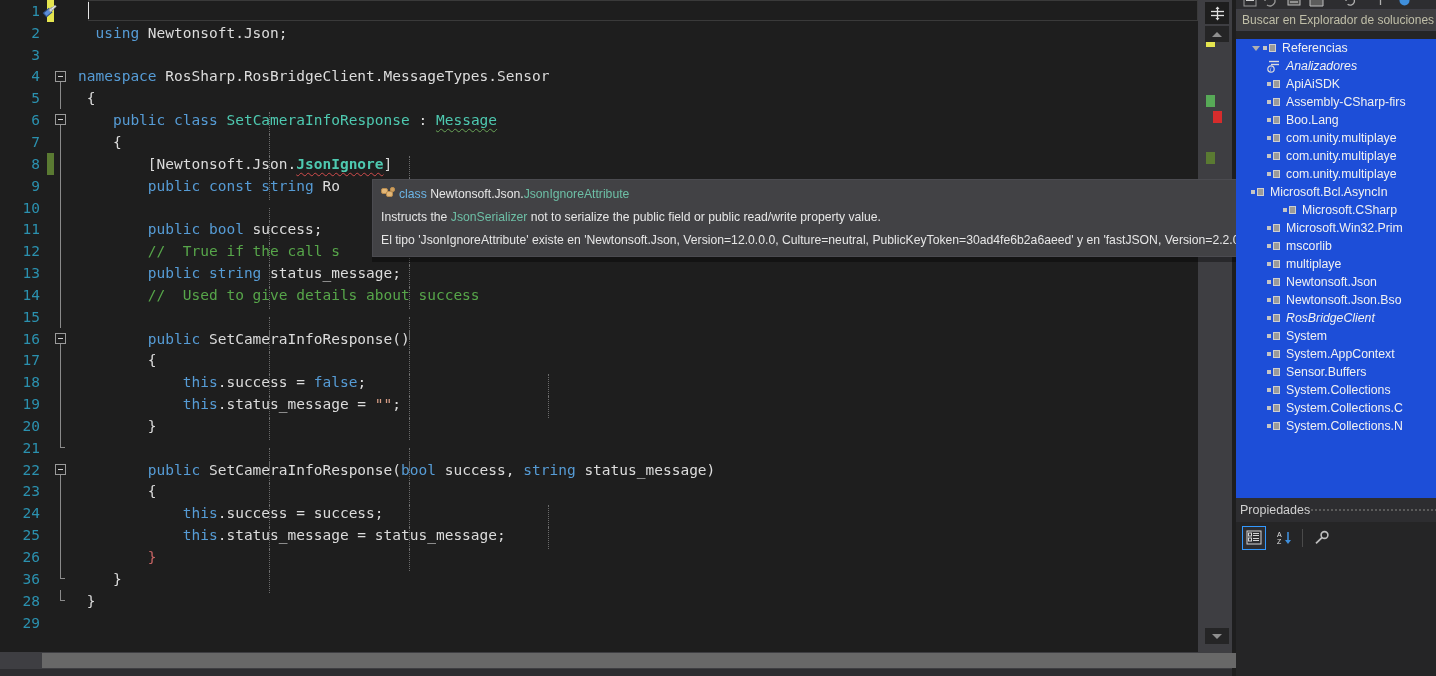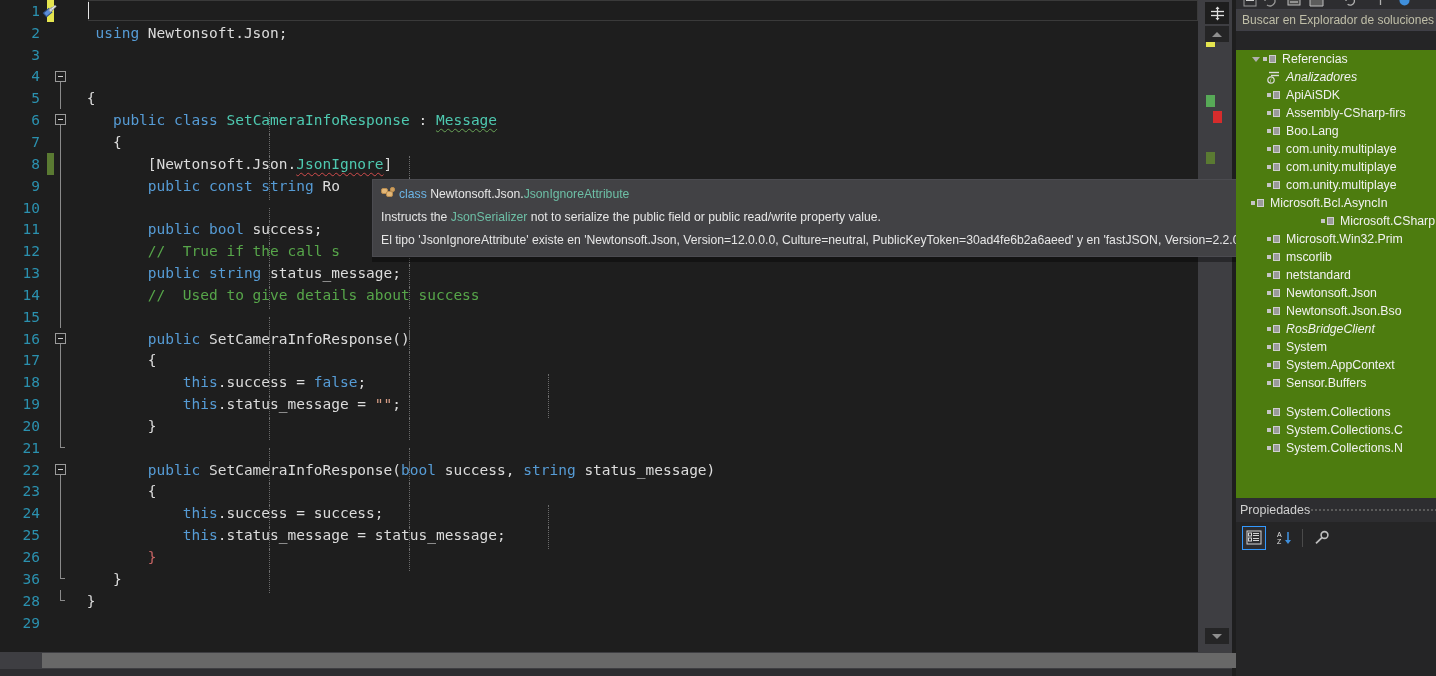--- a/index.html
+++ b/index.html
@@ -87,20 +87,21 @@
 
   .squiggle-green {
     text-decoration: underline wavy #68a456;
     text-underline-offset: 3px;
     text-decoration-thickness: 1px;
   }
   .squiggle-red {
     text-decoration: underline wavy #d14b4b;
     text-underline-offset: 3px;
     text-decoration-thickness: 1px;
+    font-weight: bold;
   }
 
   
   #caret {
     position: absolute; left: 88px; top: 2px; width: 1px; height: 17px;
     background: #e6e6e6;
   }
   #line1-highlight {
     position: absolute; left: 88px; top: 0px; width: 1110px; height: 21px;
     border: 1px solid #3a3a3a;
@@ -170,22 +171,22 @@
   }
   #se-search {
     position: absolute; left: 0; top: 9px; width: 200px; height: 22px;
     background: #3f3f41;
     border: 1px solid #3f3f46;
     color: #c0bfa8;
     font-size: 12px; line-height: 20px; padding-left: 5px;
     white-space: nowrap; overflow: hidden;
   }
   #se-tree {
-    position: absolute; left: 0; top: 50px; width: 200px; height: 466px;
-    background: #4d7c0f; overflow: hidden;
+    position: absolute; left: 0; top: 39px; width: 200px; height: 466px;
+    background: #1d4ed8; overflow: hidden;
   }
   .tree-row {
     height: 18px; display: flex; align-items: center;
     color: #f1f1f1; font-size: 12.3px; white-space: nowrap;
   }
   .tree-arrow {
     width: 12px; flex: 0 0 12px; display: flex; align-items: center; justify-content: center;
   }
   .tri-right-open {
     width: 0; height: 0; border-left: 4px solid transparent;
@@ -263,21 +264,21 @@
 </head>
 <body>
 
 <div id="app">
 
   <div id="editor">
     <div id="code-surface">
         <div class="code-line"><div class="gutter-num">1</div><div class="change-bar cb-yellow"></div><div class="fold-col"></div><div class="code-text"></div></div>
         <div class="code-line"><div class="gutter-num">2</div><div class="change-bar cb-none"></div><div class="fold-col"></div><div class="code-text"><span class="pun">  </span><span class="kw">using</span><span class="id"> Newtonsoft.Json;</span></div></div>
         <div class="code-line"><div class="gutter-num">3</div><div class="change-bar cb-none"></div><div class="fold-col"></div><div class="code-text"></div></div>
-        <div class="code-line"><div class="gutter-num">4</div><div class="change-bar cb-none"></div><div class="fold-col"><div class="fold-box"></div><div class="fold-vline" style="top: 16px; height: 6px;"></div></div></div>
+        <div class="code-line"><div class="gutter-num">4</div><div class="change-bar cb-none"></div><div class="fold-col"><div class="fold-box"></div><div class="fold-vline" style="top: 16px; height: 6px;"></div></div><div class="code-text"><span class="kw">namespace</span><span class="id"> RosSharp.RosBridgeClient.MessageTypes.Sensor</span></div></div>
         <div class="code-line"><div class="gutter-num">5</div><div class="change-bar cb-none"></div><div class="fold-col"><div class="fold-vline"></div></div><div class="code-text"><span class="pun"> {</span></div></div>
         <div class="code-line"><div class="gutter-num">6</div><div class="change-bar cb-none"></div><div class="fold-col"><div class="fold-box"></div><div class="fold-vline" style="top: 16px; height: 6px;"></div></div><div class="code-text"><span class="guide" style="left: 197.4px;"></span><span class="pun">    </span><span class="kw">public</span><span class="pun"> </span><span class="kw">class</span><span class="pun"> </span><span class="cls">SetCameraInfoResponse</span><span class="pun"> : </span><span class="cls squiggle-green">Message</span></div></div>
         <div class="code-line"><div class="gutter-num">7</div><div class="change-bar cb-none"></div><div class="fold-col"><div class="fold-vline"></div></div><div class="code-text"><span class="guide" style="left: 197.4px;"></span><span class="pun">    {</span></div></div>
         <div class="code-line"><div class="gutter-num">8</div><div class="change-bar cb-green"></div><div class="fold-col"><div class="fold-vline"></div></div><div class="code-text"><span class="guide" style="left: 197.4px;"></span><span class="guide" style="left: 336.6px;"></span><span class="pun">        [</span><span class="id">Newtonsoft.Json.</span><span class="cls squiggle-red">JsonIgnore</span><span class="pun">]</span></div></div>
         <div class="code-line"><div class="gutter-num">9</div><div class="change-bar cb-none"></div><div class="fold-col"><div class="fold-vline"></div></div><div class="code-text"><span class="guide" style="left: 197.4px;"></span><span class="guide" style="left: 336.6px;"></span><span class="pun">        </span><span class="kw">public</span><span class="pun"> </span><span class="kw">const</span><span class="pun"> </span><span class="kw">string</span><span class="id"> Ro</span></div></div>
         <div class="code-line"><div class="gutter-num">10</div><div class="change-bar cb-none"></div><div class="fold-col"><div class="fold-vline"></div></div><div class="code-text"><span class="guide" style="left: 197.4px;"></span><span class="guide" style="left: 336.6px;"></span></div></div>
         <div class="code-line"><div class="gutter-num">11</div><div class="change-bar cb-none"></div><div class="fold-col"><div class="fold-vline"></div></div><div class="code-text"><span class="guide" style="left: 197.4px;"></span><span class="guide" style="left: 336.6px;"></span><span class="pun">        </span><span class="kw">public</span><span class="pun"> </span><span class="kw">bool</span><span class="id"> success;</span></div></div>
         <div class="code-line"><div class="gutter-num">12</div><div class="change-bar cb-none"></div><div class="fold-col"><div class="fold-vline"></div></div><div class="code-text"><span class="guide" style="left: 197.4px;"></span><span class="guide" style="left: 336.6px;"></span><span class="cmt">        //  True if the call s</span></div></div>
         <div class="code-line"><div class="gutter-num">13</div><div class="change-bar cb-none"></div><div class="fold-col"><div class="fold-vline"></div></div><div class="code-text"><span class="guide" style="left: 197.4px;"></span><span class="guide" style="left: 336.6px;"></span><span class="pun">        </span><span class="kw">public</span><span class="pun"> </span><span class="kw">string</span><span class="id"> status_message;</span></div></div>
         <div class="code-line"><div class="gutter-num">14</div><div class="change-bar cb-none"></div><div class="fold-col"><div class="fold-vline"></div></div><div class="code-text"><span class="guide" style="left: 197.4px;"></span><span class="guide" style="left: 336.6px;"></span><span class="cmt">        //  Used to give details about success</span></div></div>
@@ -459,21 +460,21 @@
           </span>
           <span>com.unity.multiplaye</span>
         </div>
         <div class="tree-row" style="padding-left: 14px;">
           <span class="ref-icon">
             <span class="sq-a"></span>
             <span class="sq-b"></span>
           </span>
           <span>Microsoft.Bcl.AsyncIn</span>
         </div>
-        <div class="tree-row" style="padding-left: 46px; margin-left: 38px;">
+        <div class="tree-row" style="padding-left: 46px;">
           <span class="ref-icon">
             <span class="sq-a"></span>
             <span class="sq-b"></span>
           </span>
           <span>Microsoft.CSharp</span>
         </div>
         <div class="tree-row" style="padding-left: 30px;">
           <span class="ref-icon">
             <span class="sq-a"></span>
             <span class="sq-b"></span>
@@ -485,21 +486,21 @@
             <span class="sq-a"></span>
             <span class="sq-b"></span>
           </span>
           <span>mscorlib</span>
         </div>
         <div class="tree-row" style="padding-left: 30px;">
           <span class="ref-icon">
             <span class="sq-a"></span>
             <span class="sq-b"></span>
           </span>
-          <span>netstandard</span>
+          <span>multiplaye</span>
         </div>
         <div class="tree-row" style="padding-left: 30px;">
           <span class="ref-icon">
             <span class="sq-a"></span>
             <span class="sq-b"></span>
           </span>
           <span>Newtonsoft.Json</span>
         </div>
         <div class="tree-row" style="padding-left: 30px;">
           <span class="ref-icon">
@@ -529,21 +530,21 @@
           </span>
           <span>System.AppContext</span>
         </div>
         <div class="tree-row" style="padding-left: 30px;">
           <span class="ref-icon">
             <span class="sq-a"></span>
             <span class="sq-b"></span>
           </span>
           <span>Sensor.Buffers</span>
         </div>
-        <div class="tree-row" style="padding-left: 30px; margin-top: 11px;">
+        <div class="tree-row" style="padding-left: 30px;">
           <span class="ref-icon">
             <span class="sq-a"></span>
             <span class="sq-b"></span>
           </span>
           <span>System.Collections</span>
         </div>
         <div class="tree-row" style="padding-left: 30px;">
           <span class="ref-icon">
             <span class="sq-a"></span>
             <span class="sq-b"></span>

